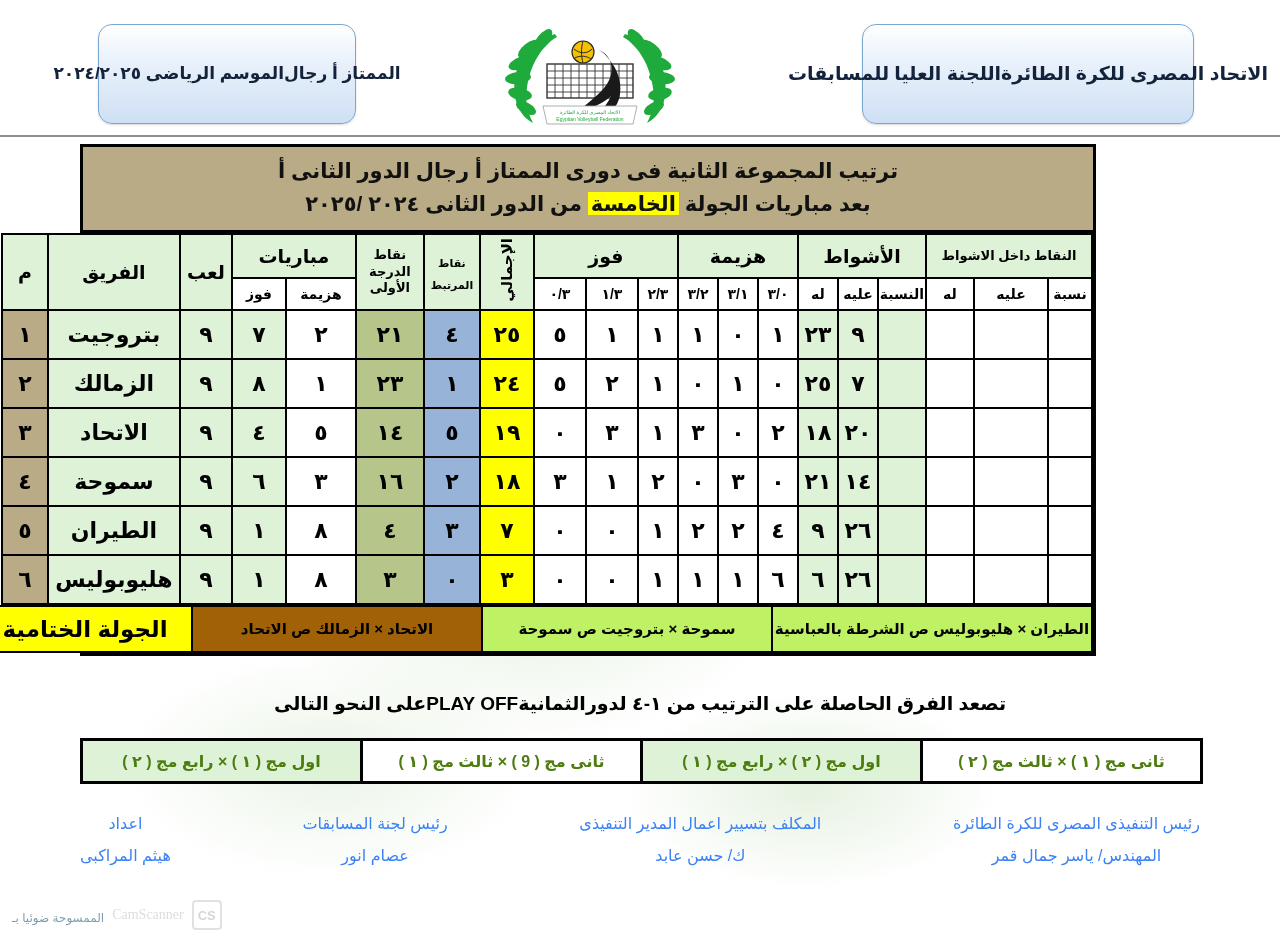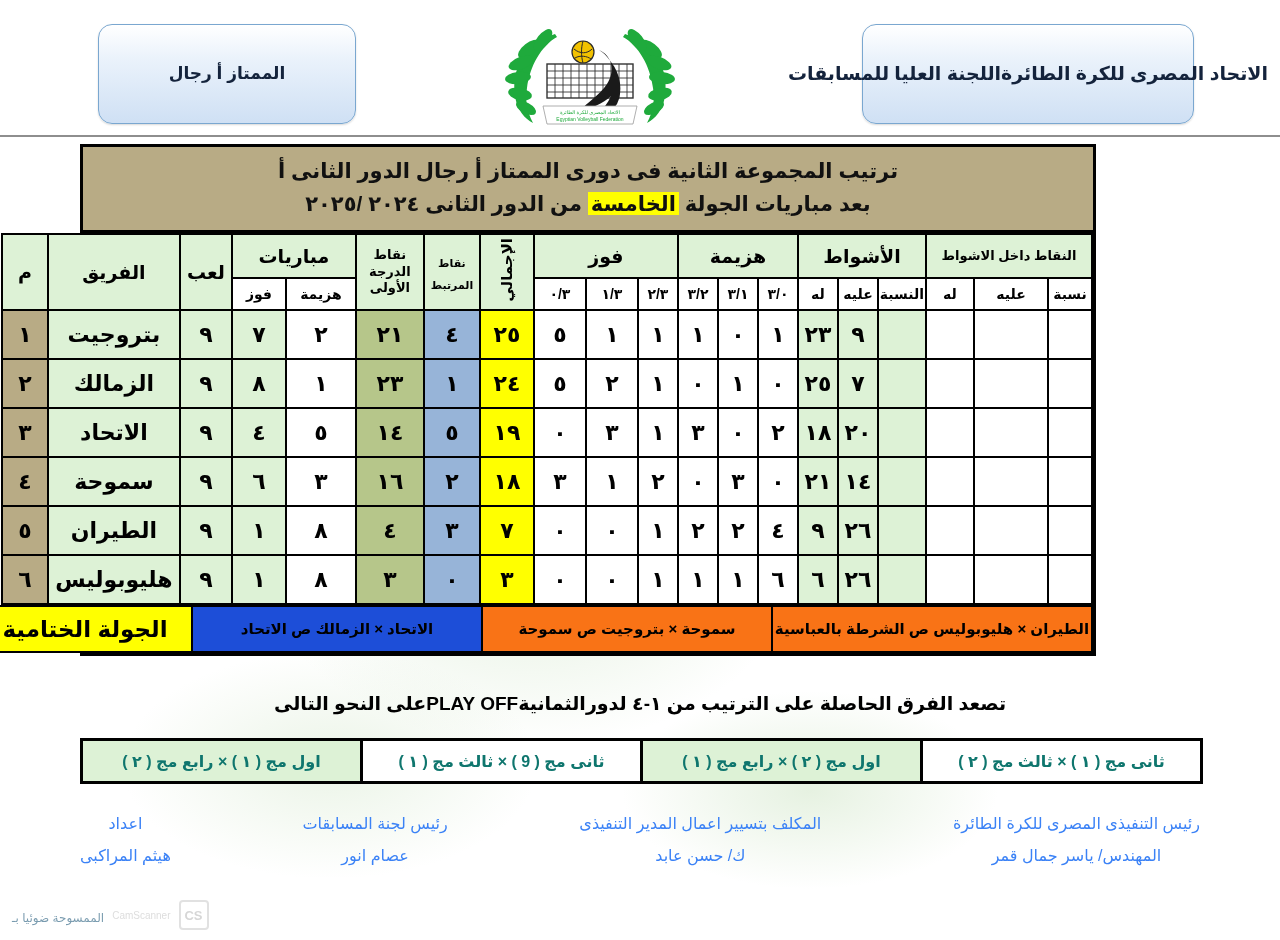--- a/index.html
+++ b/index.html
@@ -109,40 +109,40 @@
     font-size: 15px;
     display: inline-block;
   }
   .row-data td { height: 47px; font-size: 22px; }
   .team-name { font-size: 20px; }
   .idx { font-size: 20px; }
 
   
   .final-row td {
     height: 44px; font-size: 15px; font-weight: bold;
-    border: 2px solid #000; background: #1d4ed8; color: #000;
+    border: 2px solid #000; background: #a16207; color: #000;
     padding: 0 6px; white-space: nowrap;
   }
   .final-row td.label { background: #ffff00; font-size: 23px; }
-  .final-row td.white { background: #f97316; }
+  .final-row td.white { background: #bef264; }
 
   
   .playoff-note {
     position: absolute; left: 80px; top: 692px; width: 1120px;
     text-align: center; font-size: 19px; font-weight: bold; color: #000;
     z-index: 3; white-space: nowrap;
   }
   .playoff-table {
     position: absolute; left: 80px; top: 738px; width: 1120px;
     border-collapse: collapse; table-layout: fixed;
     z-index: 3;
   }
   .playoff-table td {
     border: 3px solid #000; height: 38px;
-    text-align: center; font-size: 16px; font-weight: bold; color: #0f766e;
+    text-align: center; font-size: 16px; font-weight: bold; color: #4d7c0f;
     background: #ffffff;
   }
   .playoff-table td.green { background: #ddf2d6; }
 
   
   .signatures {
     position: absolute; left: 80px; top: 808px; width: 1120px;
     display: flex; flex-direction: row; justify-content: space-between;
     z-index: 3;
   }
@@ -158,21 +158,21 @@
     position: absolute; left: 12px; bottom: 10px;
     display: flex; align-items: center; gap: 8px;
     z-index: 4; opacity: .55;
   }
   .cs-badge {
     width: 26px; height: 26px; border: 2px solid #c9c9c9; border-radius: 4px;
     display: flex; align-items: center; justify-content: center;
     font-size: 13px; font-weight: bold; color: #b5b5b5;
     font-family: "Liberation Sans", sans-serif;
   }
-  .cs-text { font-size: 10px; color: #c2c2c2; direction: ltr; }
+  .cs-text { font-size: 14px; color: #c2c2c2; direction: ltr; font-family: Liberation Serif, serif; }
   .cs-ar { font-size: 12px; color: #0c4a6e; margin-top: 6px; }
 </style>
 </head>
 <body>
 
 <div class="bg-blotch b1"></div>
 <div class="bg-blotch b2"></div>
 <div class="bg-blotch b3"></div>
 <div class="bg-blotch b4"></div>
 
@@ -232,20 +232,21 @@
       <path d="M79 33 C85 38 92 38 97 33 M88 25 C86 32 86 40 88 47 M80 42 C85 39 92 40 96 43" stroke="#2a2a2a" stroke-width="1" fill="none"></path>
 
       <path d="M48 90 L142 90 L138 108 L52 108 Z" fill="#ffffff" stroke="#9a9a9a" stroke-width="0.8"></path>
       <text x="95" y="98" font-size="5" text-anchor="middle" fill="#1faa3c" font-family="Liberation Sans, sans-serif">الاتحاد المصرى للكرة الطائرة</text>
       <text x="95" y="105" font-size="5" text-anchor="middle" fill="#1faa3c" font-family="Liberation Sans, sans-serif">Egyptian Volleyball Federation</text>
     </svg>
   </div>
 
   <div class="hdr-box left">
     <span>الممتاز   أ   رجال</span>
+    <span>الموسم الرياضى  ٢٠٢٤/٢٠٢٥</span>
   </div>
 
   <div class="hdr-rule"></div>
 </div>
 
 <div class="sheet">
 
   <div class="title-band">
     <div class="title-line">ترتيب المجموعة الثانية  فى دورى الممتاز أ  رجال   الدور الثانى  أ</div>
     <div class="title-line">

